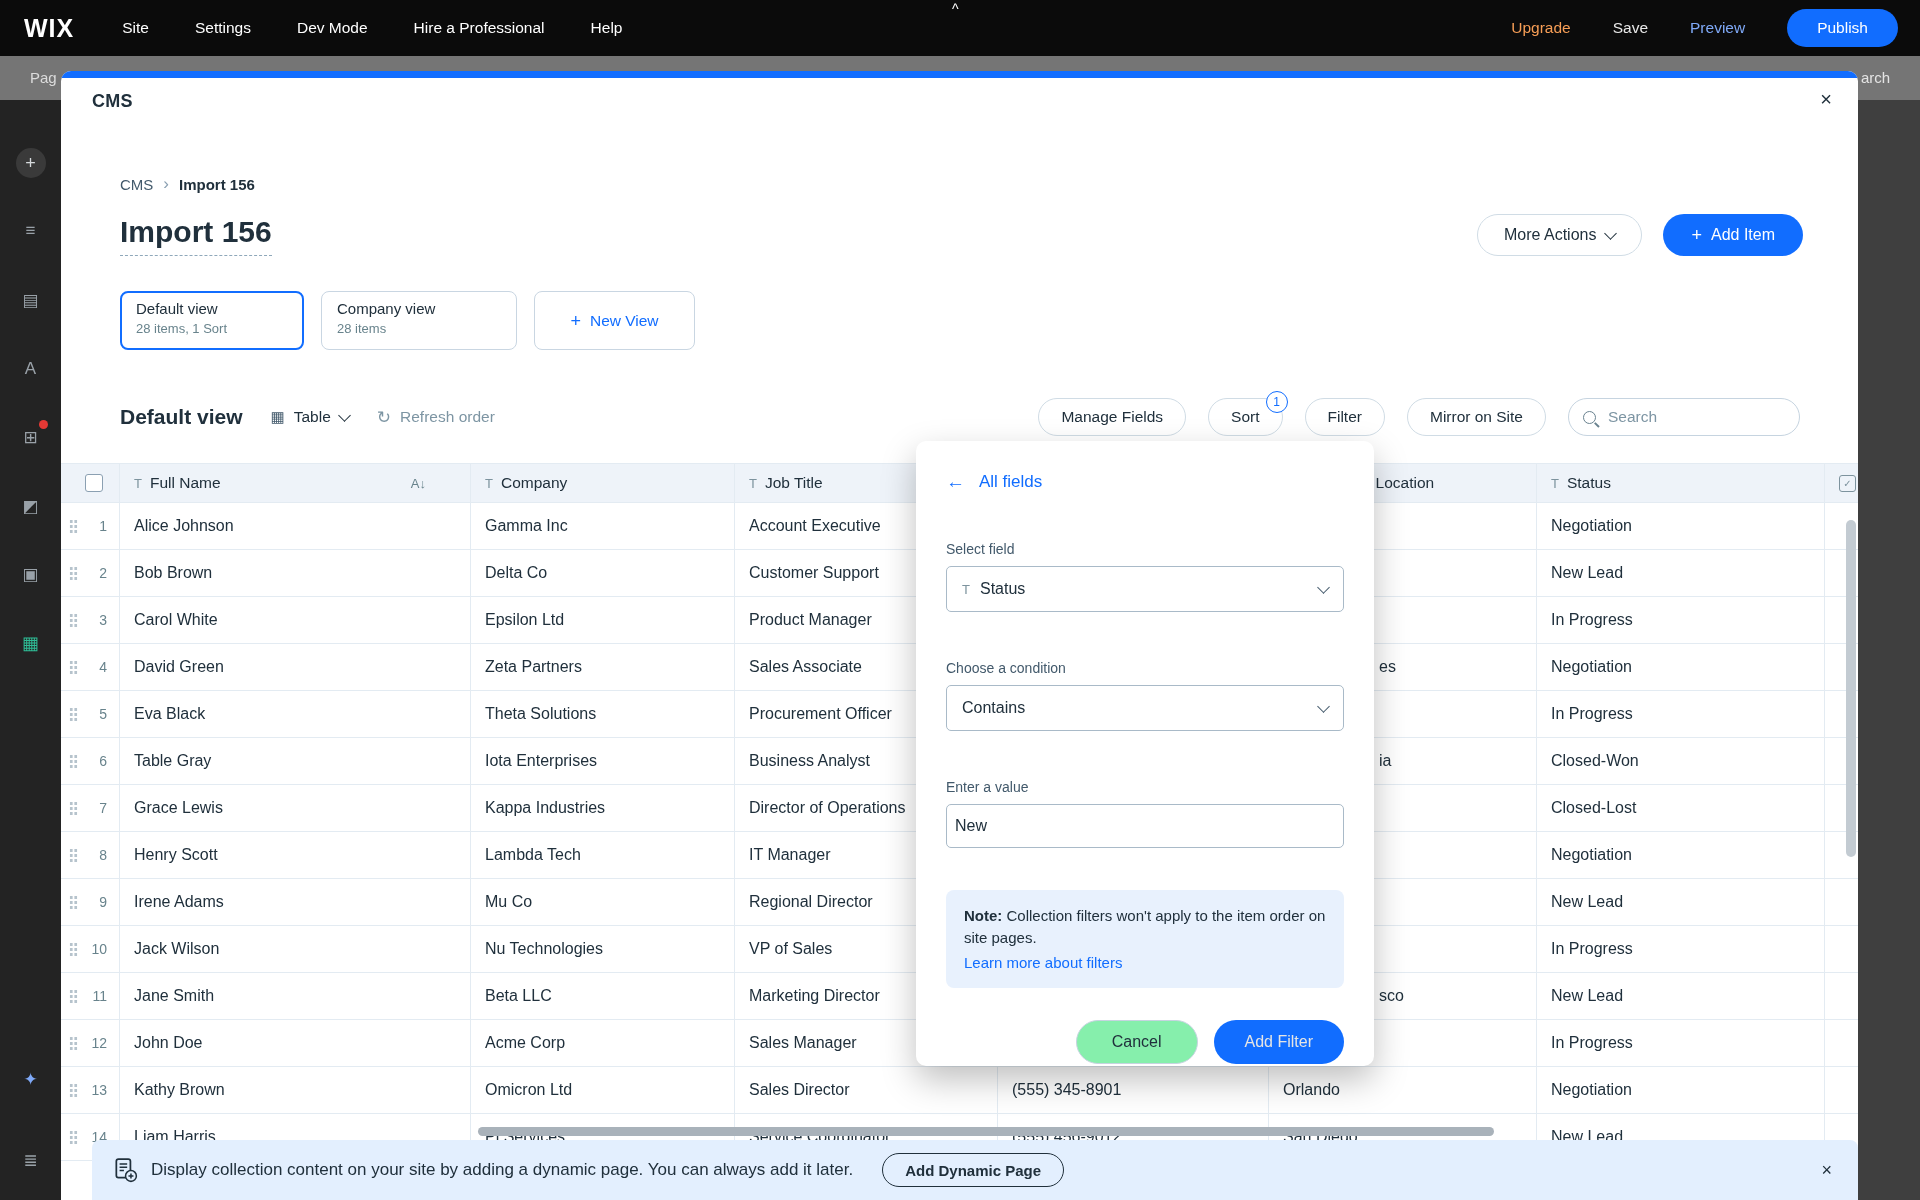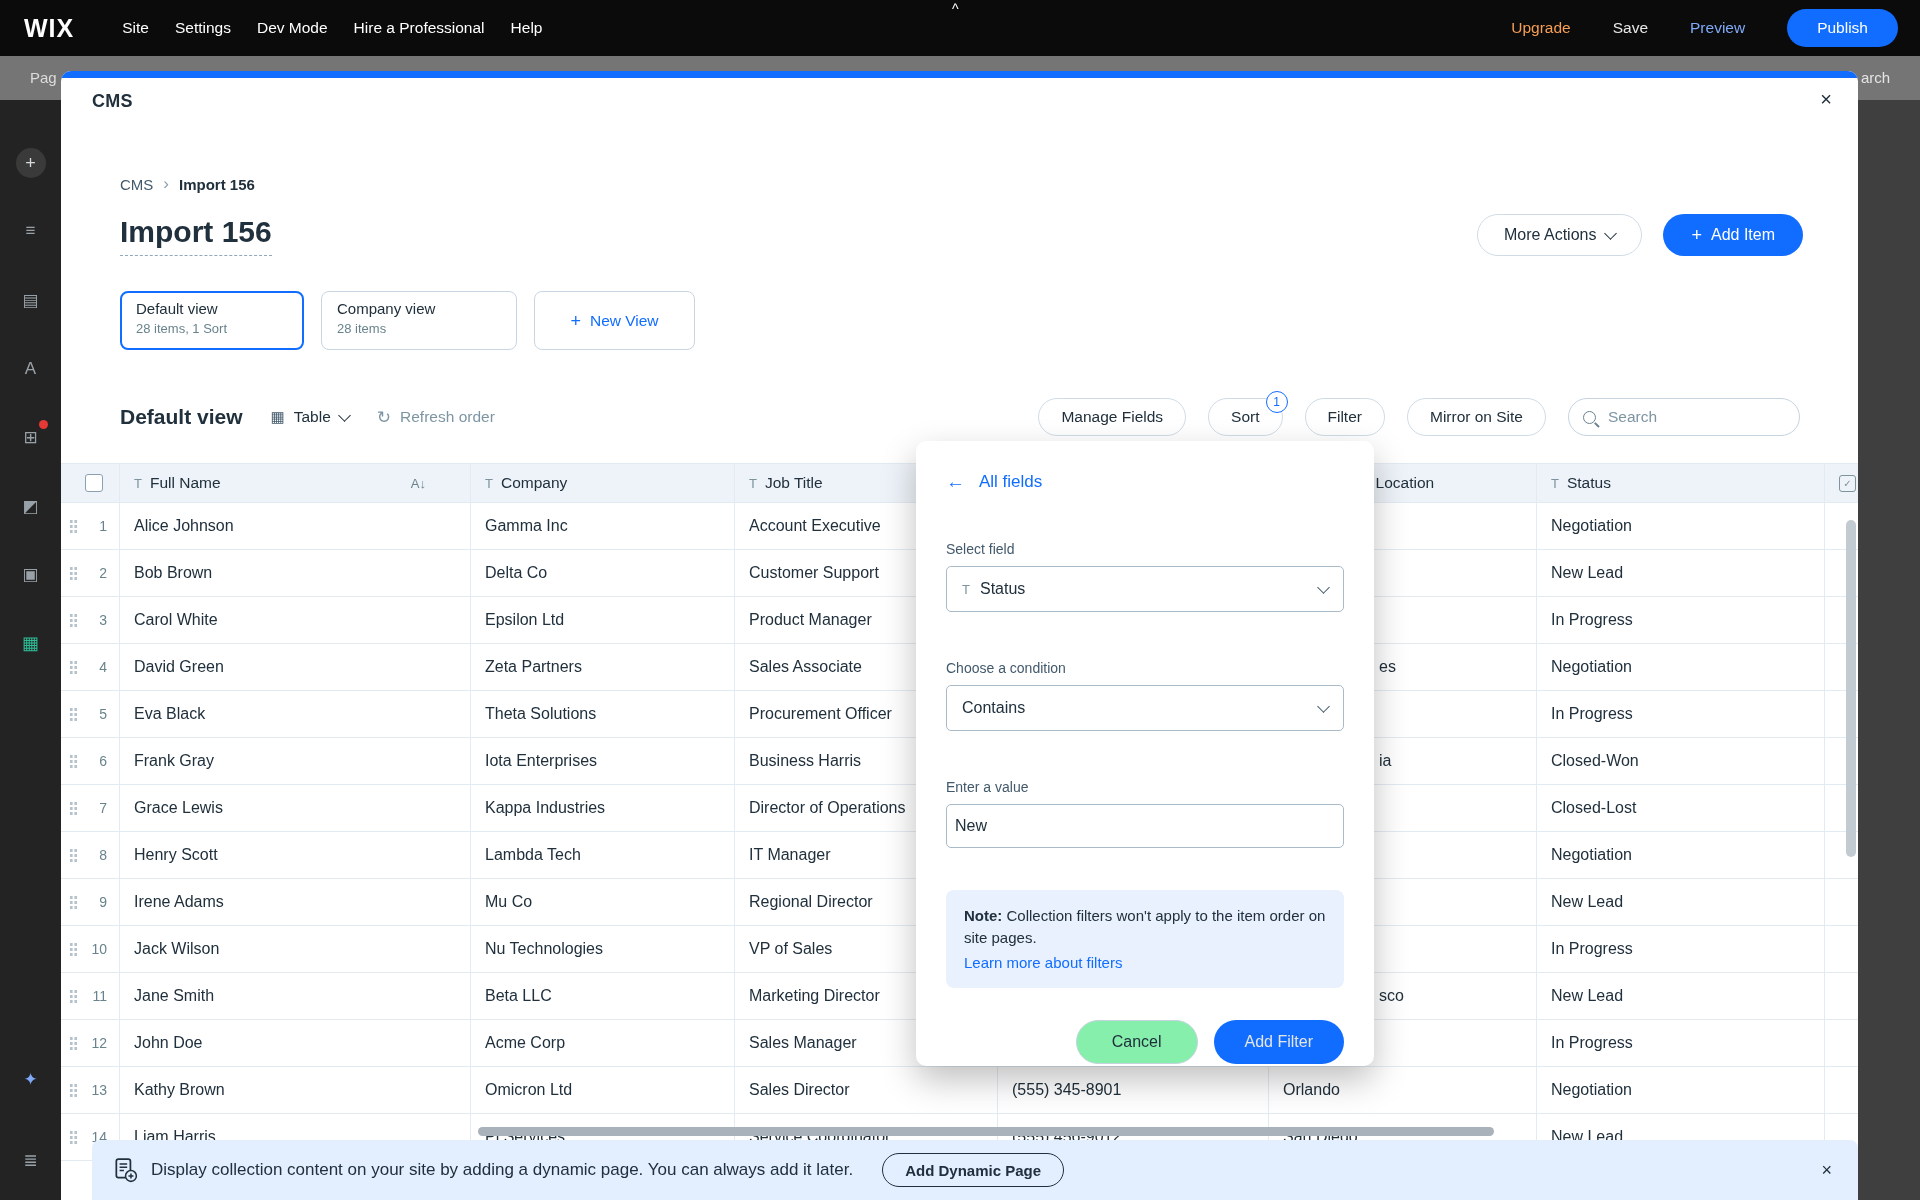--- a/index.html
+++ b/index.html
@@ -3,21 +3,21 @@
 <meta charset="utf-8">
 <style>
   html,body{margin:0;padding:0;background:#222;}
   .stage{position:relative;width:1920px;height:1200px;background:#3f3f3f;overflow:hidden;
          font-family:"Liberation Sans",sans-serif;color:#20303c;}
 
   
   .topbar{position:absolute;top:0;left:0;width:100%;height:56px;background:#0b0b0b;
           display:flex;align-items:center;z-index:50;color:#fff;}
   .wix-logo{margin-left:24px;font-size:25px;font-weight:bold;letter-spacing:1px;}
-  .menu{display:flex;gap:26px;margin-left:48px;font-size:15.5px;}
+  .menu{display:flex;gap:46px;margin-left:48px;font-size:15.5px;}
   .menu-item{cursor:default;}
   .tb-right{margin-left:auto;display:flex;align-items:center;gap:42px;margin-right:22px;font-size:15.5px;}
   .upgrade{color:#f79e56;} .save{color:#e8e8e8;} .preview{color:#7fa9f7;}
   .publish{background:#116dff;color:#fff;border:none;border-radius:19px;height:38px;padding:0 30px;
            font-size:15.5px;font-family:inherit;}
   .caret-up{position:absolute;top:1px;left:952px;color:#fff;font-size:14px;z-index:55;}
 
   
   .strip{position:absolute;top:56px;left:0;width:100%;height:44px;background:#757575;
          color:#dcdcdc;font-size:15px;z-index:1;}
@@ -363,23 +363,23 @@
           <div class="cell" data-name="cell-phone"></div>
           <div class="cell" data-name="cell-location"></div>
           <div class="cell" data-name="cell-status">In Progress</div>
           <div class="cell" data-name="cell-extra"></div>
         </div>
         <div class="trow body" data-name="table-row">
           <div class="cell c0" data-name="row-handle-cell">
             <span class="drag" data-name="drag-handle-icon"></span>
             <span class="rownum" data-name="row-number">6</span>
           </div>
-          <div class="cell" data-name="cell-name">Frank Gray</div>
+          <div class="cell" data-name="cell-name">Table Gray</div>
           <div class="cell" data-name="cell-company">Iota Enterprises</div>
-          <div class="cell" data-name="cell-job">Business Harris</div>
+          <div class="cell" data-name="cell-job">Business Analyst</div>
           <div class="cell" data-name="cell-phone"></div>
           <div class="cell peek" data-name="cell-location">ia</div>
           <div class="cell" data-name="cell-status">Closed-Won</div>
           <div class="cell" data-name="cell-extra"></div>
         </div>
         <div class="trow body" data-name="table-row">
           <div class="cell c0" data-name="row-handle-cell">
             <span class="drag" data-name="drag-handle-icon"></span>
             <span class="rownum" data-name="row-number">7</span>
           </div>

